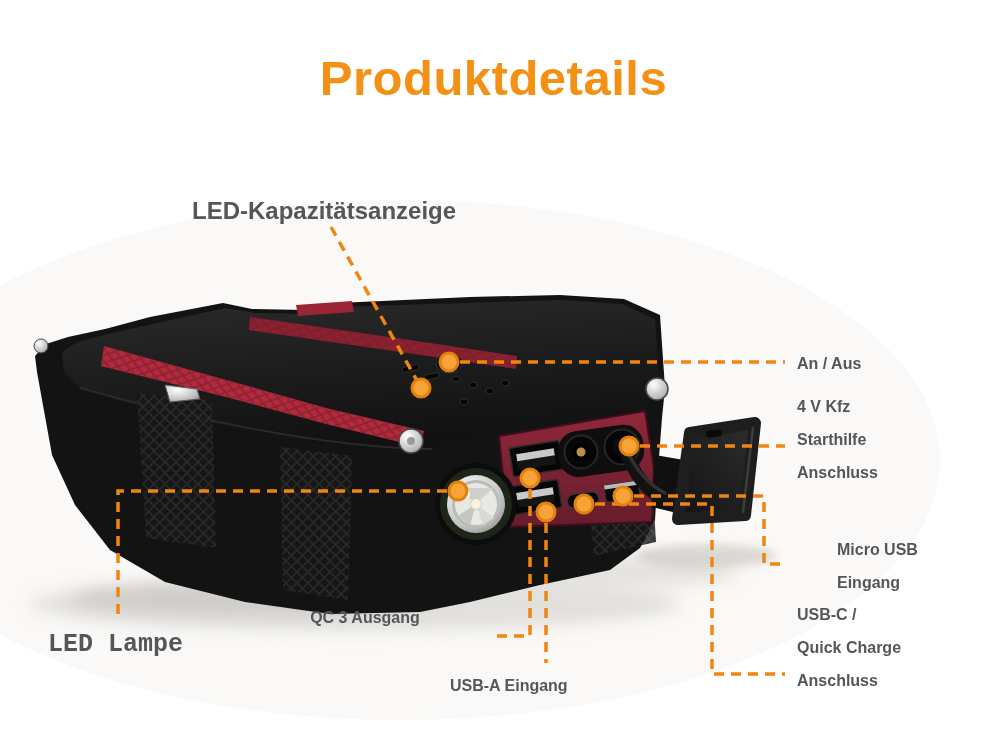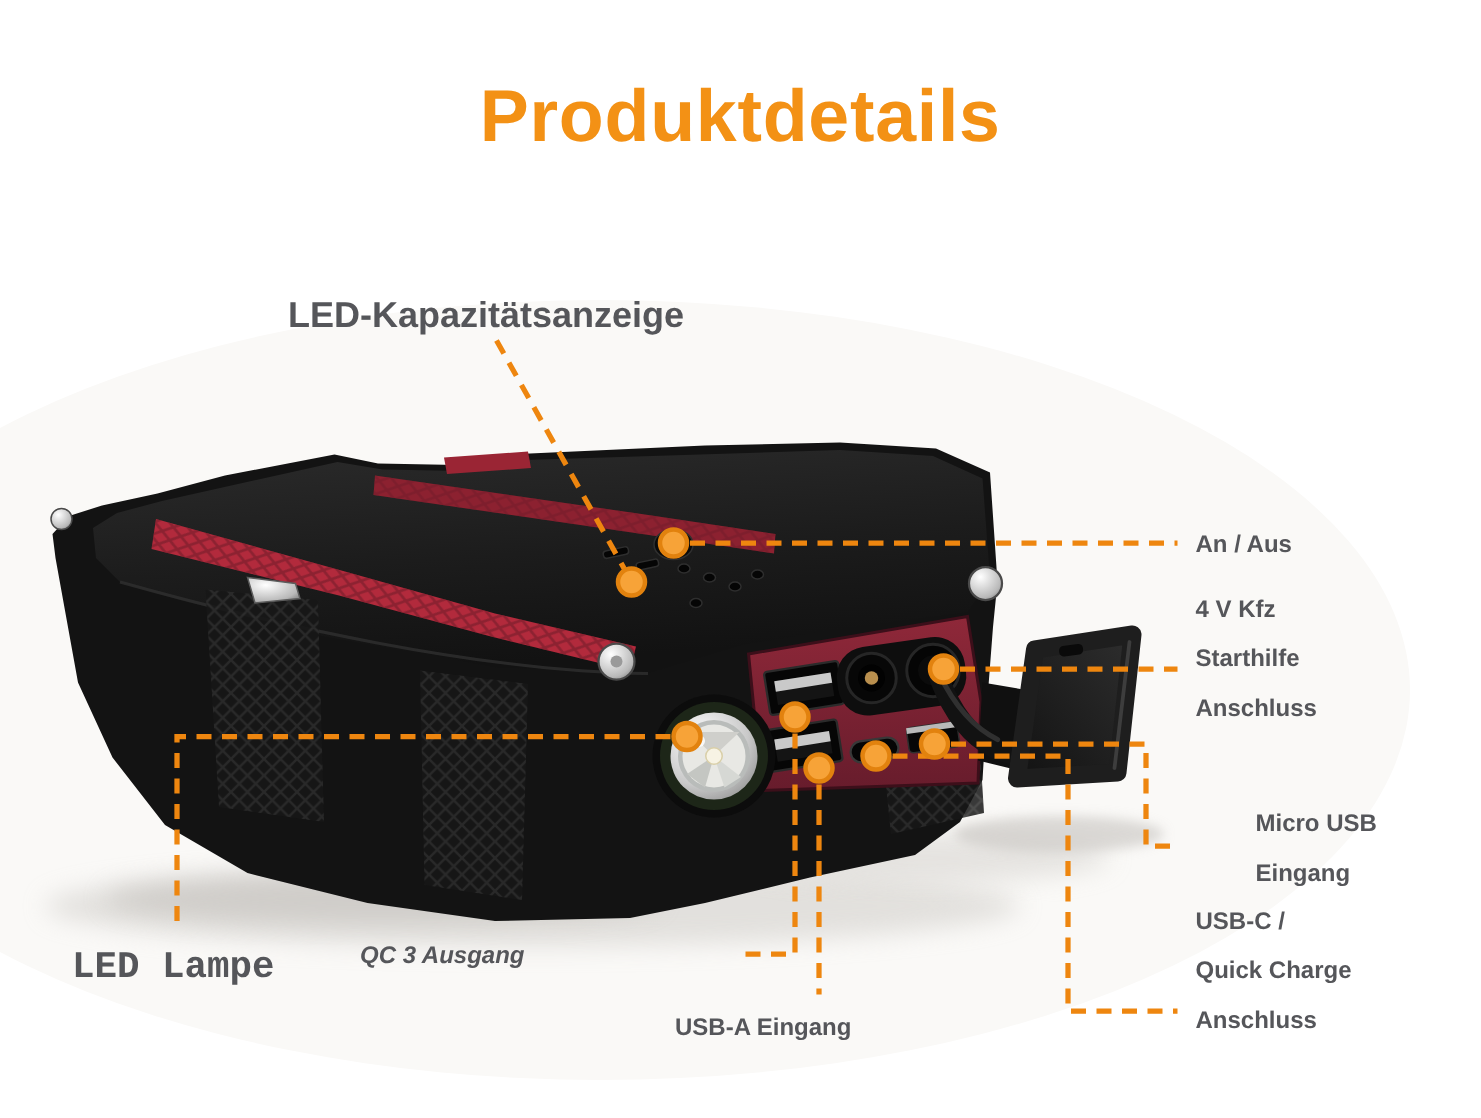--- a/index.html
+++ b/index.html
@@ -13,21 +13,21 @@
   }
   .lbl{
     position:absolute;font-weight:bold;font-size:16px;line-height:33px;
     color:#55565A;white-space:pre-line;
   }
   .lbl-capacity{left:192px;top:194px;font-size:24px;}
   .lbl-power{left:797px;top:347px;}
   .lbl-jumpstart{left:797px;top:390px;}
   .lbl-micro{left:797px;top:533px;margin-left:40px;}
   .lbl-usbc{left:797px;top:598px;}
-  .lbl-qc3{left:240px;top:621px;width:250px;text-align:left;font-style:italic;}
+  .lbl-qc3{left:240px;top:601px;width:250px;text-align:center;}
   .lbl-usba{left:450px;top:669px;}
   .lbl-lamp{left:48px;top:628px;font-size:25px;font-family:Liberation Mono, monospace;}
   svg{position:absolute;left:0;top:0;}
 </style>
 </head>
 <body>
 
 <div class="canvas">
 
   <svg width="987" height="745" viewBox="0 0 987 745">

